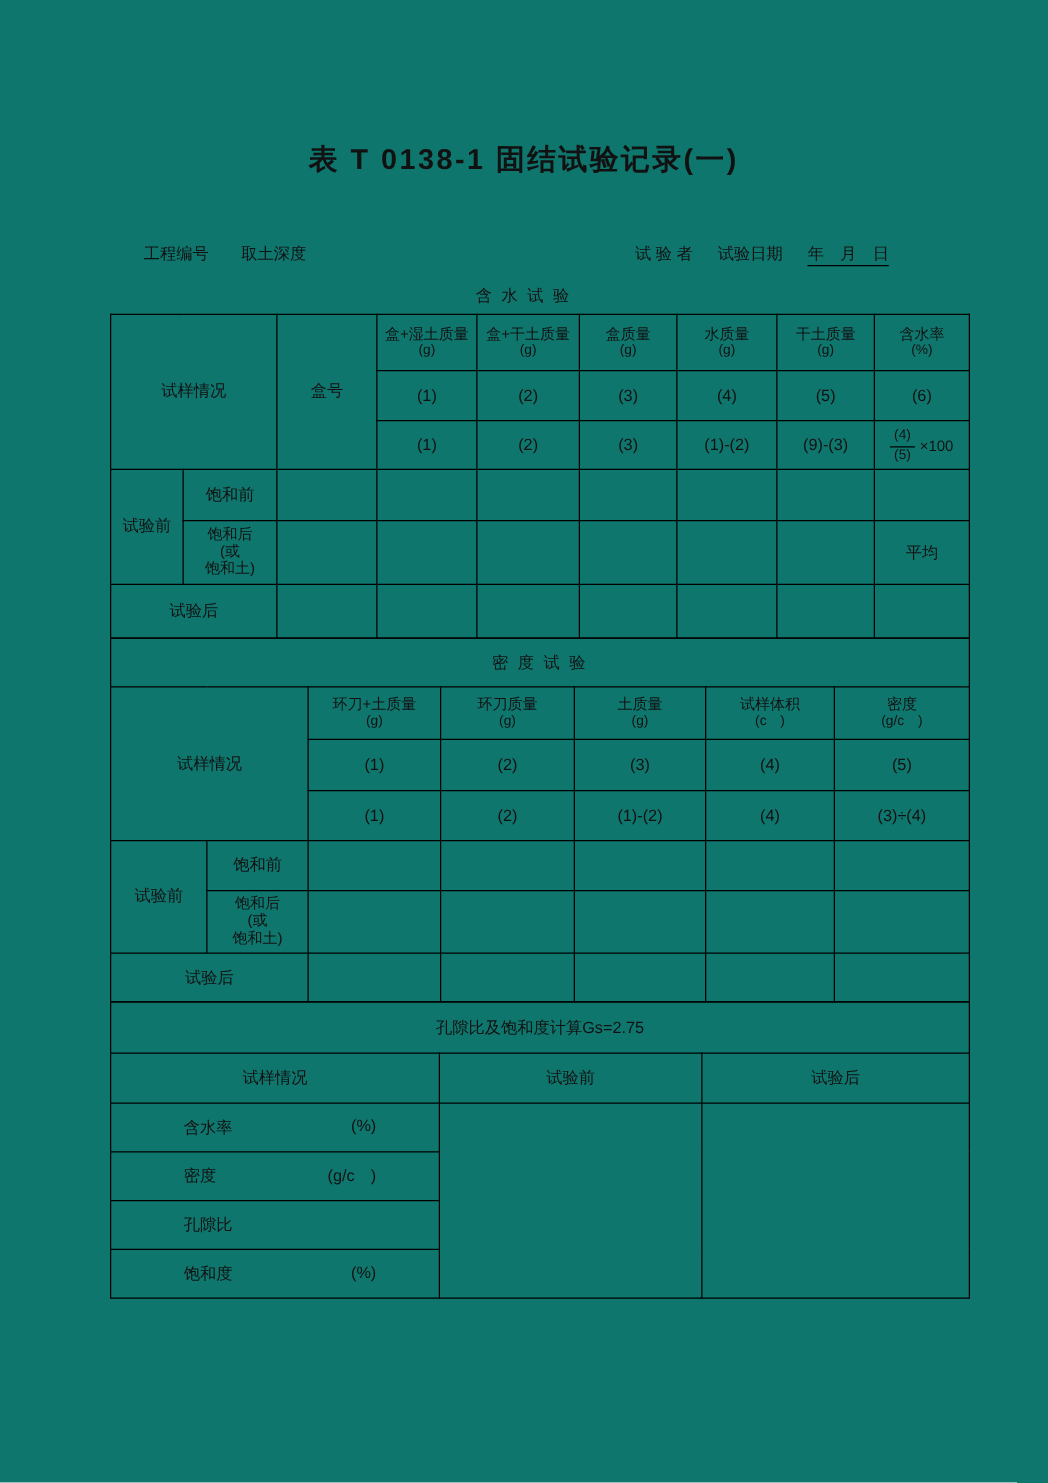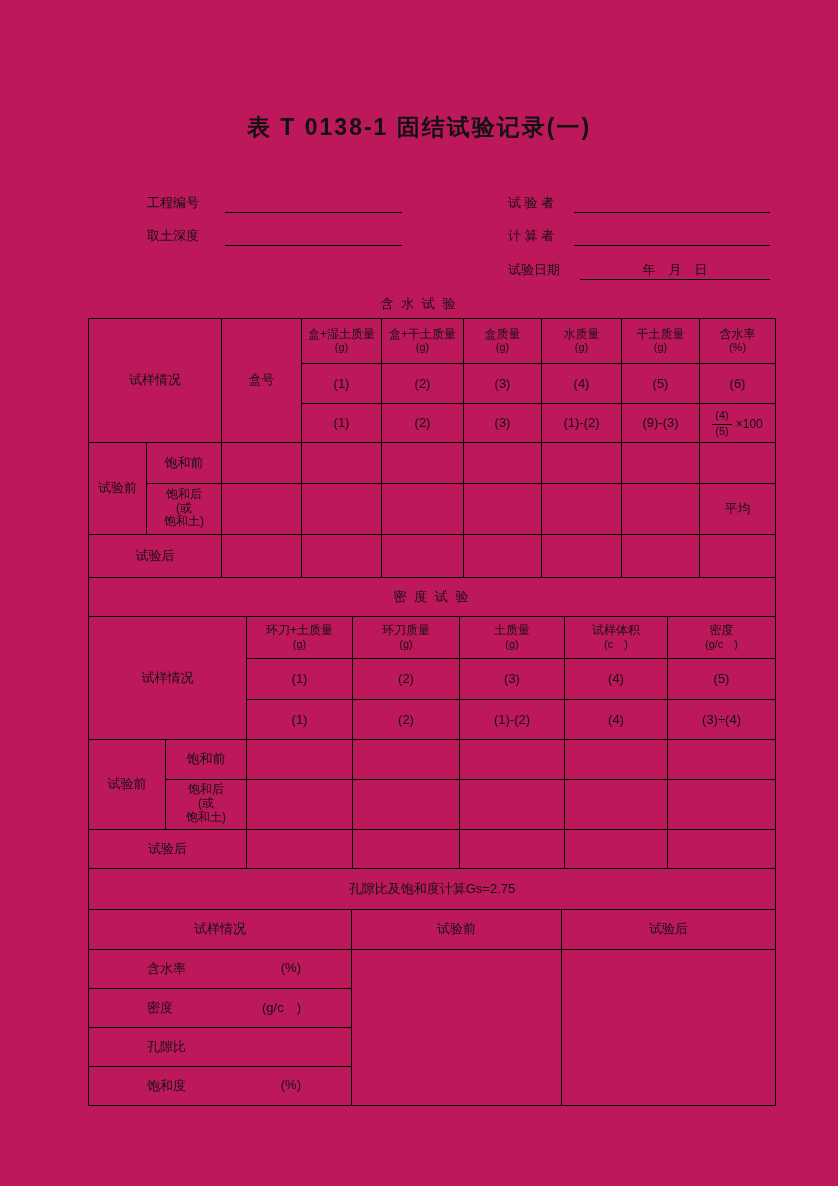--- a/index.html
+++ b/index.html
@@ -1,33 +1,33 @@
 <!DOCTYPE html>
 <html><head>
 <meta charset="utf-8">
 <style>
   html,body { margin:0; padding:0; background:#ffffff; }
   body {
     width:838px; height:1186px;
     font-family:"Liberation Sans","DejaVu Sans",sans-serif;
     color:#111; -webkit-font-smoothing:antialiased;
   }
-  .page { position:relative; width:838px; height:1186px; background:#be185d; overflow:hidden; }
+  .page { position:relative; width:838px; height:1186px; background:#0f766e; overflow:hidden; }
 
   .title {
     margin:0; padding-top:112px;
     text-align:center; font-size:23px; font-weight:bold; letter-spacing:2px;
   }
 
   
   .fields {
     display:flex; justify-content:space-between;
     padding:36px 68px 0 115px;
   }
-  .fcol { display:flex; flex-direction:column;margin-left:32px; }
+  .fcol { display:flex; flex-direction:row; }
   .fcol.left  { width:255px; }
   .fcol.right { width:262px; }
   .field { display:flex; align-items:flex-end; height:33.5px; }
   .field .lbl { font-size:13px; white-space:pre; padding-bottom:1px; }
   .field .line {
     flex:1; border-bottom:1px solid #000; margin-left:26px;
     text-align:center; font-size:13px; line-height:16px; height:17px;
     white-space:pre;
   }
   .fcol.right .field .line { margin-left:20px; }
@@ -88,24 +88,20 @@
         <span class="lbl">取土深度</span>
         <span class="line"></span>
       </div>
     </div>
     <div class="fcol right">
       <div class="field">
         <span class="lbl">试 验 者</span>
         <span class="line"></span>
       </div>
       <div class="field">
-        <span class="lbl">计 算 者</span>
-        <span class="line"></span>
-      </div>
-      <div class="field">
         <span class="lbl">试验日期</span>
         <span class="line">年　月　日</span>
       </div>
     </div>
   </div>
 
   <div class="section-label">含 水 试 验</div>
 
   <table class="grid t1">
     <colgroup>

